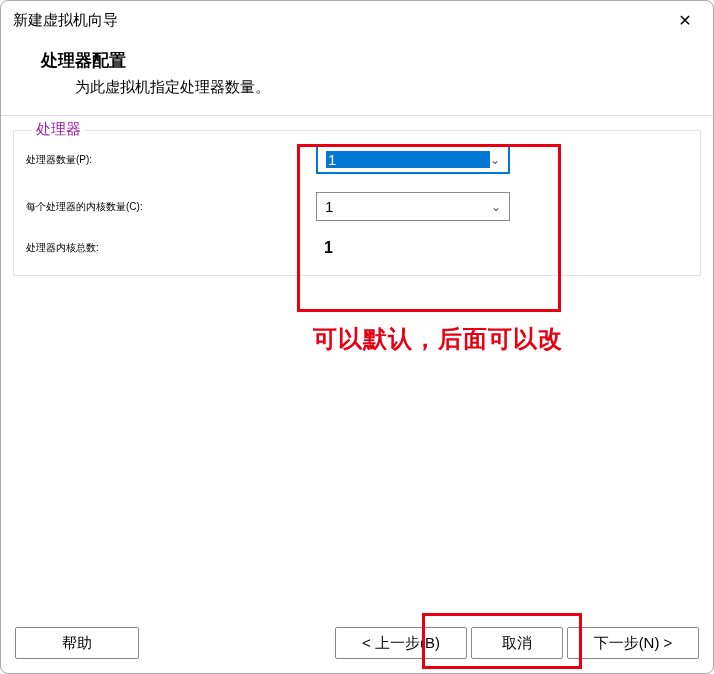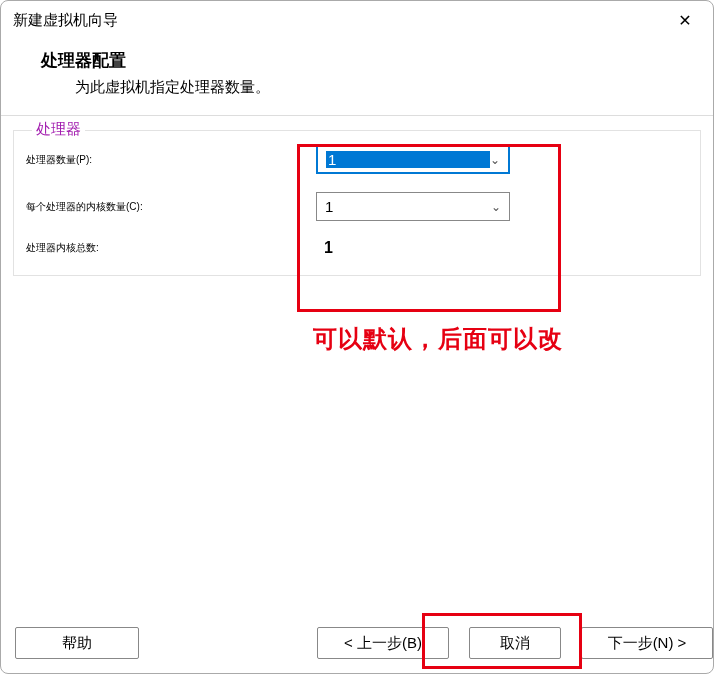--- a/index.html
+++ b/index.html
@@ -139,24 +139,24 @@
     .annotation-text {
       position: absolute;
       top: 322px;
       left: 312px;
       font-size: 24px;
       color: #e60012;
       font-weight: 700;
       letter-spacing: 1px;
     }
     .footer {
-      padding: 12px 0 14px 14px;
-      display: flex;
-      align-items: center;
-      gap: 20px;
+      padding: 12px 14px 14px 14px;
+      display: flex;
+      align-items: center;
+      gap: 4px;
     }
     .btn {
       height: 32px;
       border: 1px solid #888;
       background: #fff;
       font-size: 15px;
       cursor: pointer;
       display: flex;
       align-items: center;
       justify-content: center;

